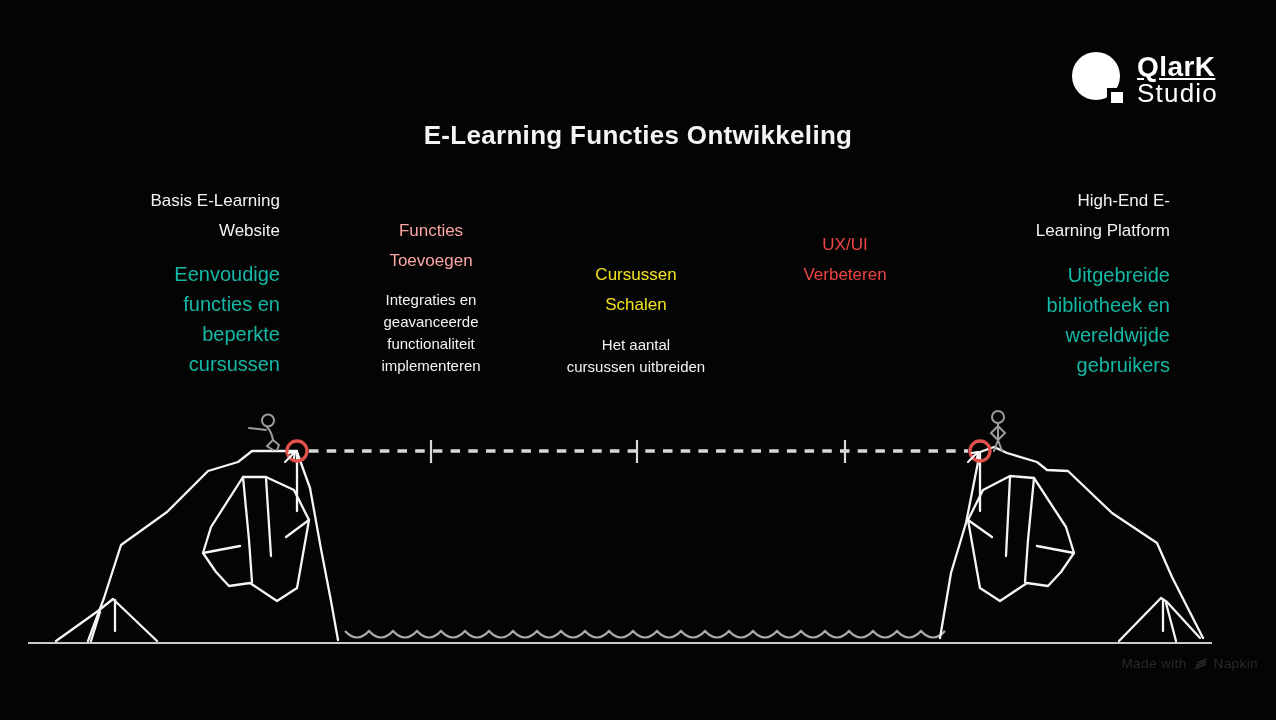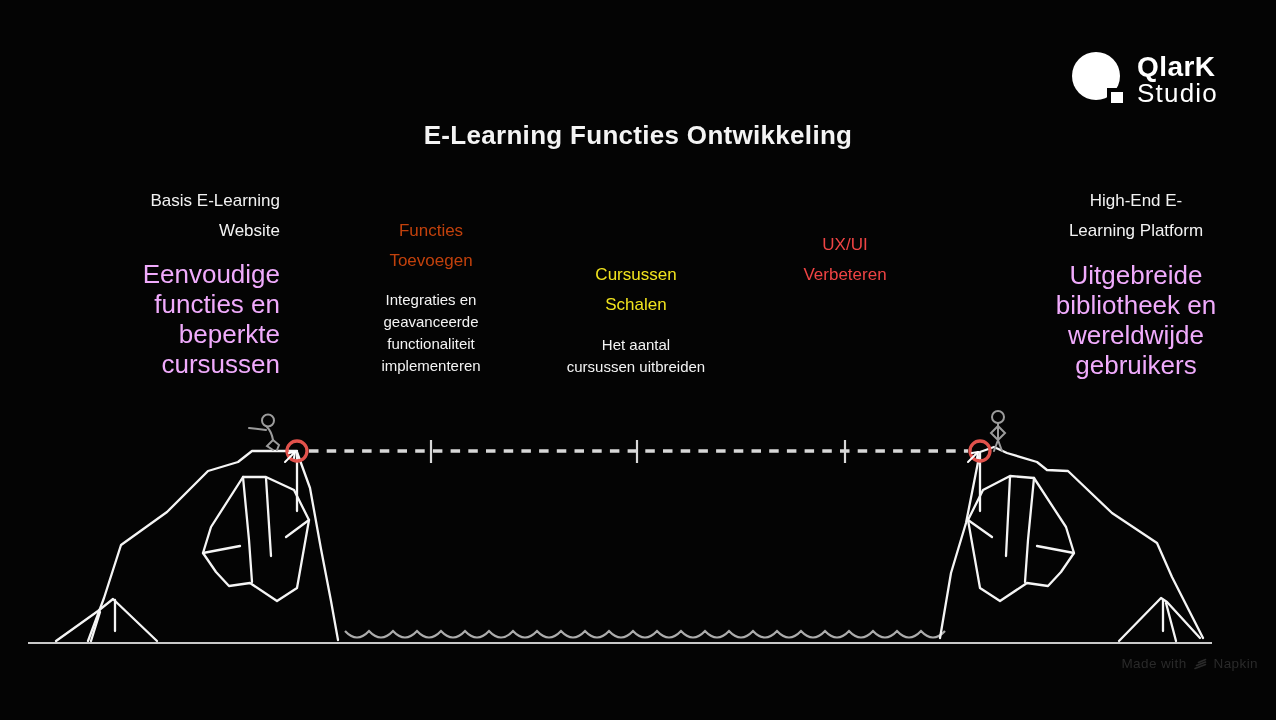--- a/index.html
+++ b/index.html
@@ -15,33 +15,33 @@
     position:absolute; top:120px; left:0; width:100%;
     text-align:center;
     font-size:26px; font-weight:700; letter-spacing:.3px;
     color:#f4f4f4;
   }
   .brand {
     position:absolute; top:50px; right:58px;
     display:flex; align-items:center; gap:10px;
   }
   .brand-text { display:flex; flex-direction:column; color:#fff; }
-  .brand-name { font-size:28px; font-weight:700; line-height:27px; letter-spacing:.4px; }
+  .brand-name { font-size:28px; font-weight:700; line-height:27px; letter-spacing:.4px;text-decoration:underline; }
   .brand-suffix { font-size:26px; font-weight:400; line-height:26px; letter-spacing:1.2px; }
 
   .stage { position:absolute; }
   .stage-title { font-size:17px; line-height:30px; white-space:pre-line; }
-  .stage-desc  { font-size:26px; line-height:30px; white-space:pre-line; color:#f0abfc; }
+  .stage-desc  { font-size:20px; line-height:30px; white-space:pre-line; color:#14b8a6; }
   .stage--mid .stage-desc { font-size:15px; line-height:22px; color:#f4f4f4; }
 
   #stage-0 { top:186px; left:20px;  width:260px; text-align:right; }
   #stage-1 { top:216px; left:346px; width:170px; text-align:center; }
   #stage-2 { top:260px; left:536px; width:200px; text-align:center; }
   #stage-3 { top:230px; left:760px; width:170px; text-align:center; }
-  #stage-4 { top:186px; left:1031px; width:210px; text-align:center; }
+  #stage-4 { top:186px; left:960px; width:210px; text-align:right; }
 
   #stage-0 .stage-desc { margin-top:13px; }
   #stage-1 .stage-desc { margin-top:13px; }
   #stage-2 .stage-desc { margin-top:14px; }
   #stage-3 .stage-desc { margin-top:18px; }
   #stage-4 .stage-desc { margin-top:14px; }
 
   .scene { position:absolute; left:0; top:0; width:1276px; height:720px; }
 
   .watermark {
@@ -144,21 +144,21 @@
 <div class="stage" id="stage-0">
   <div class="stage-title" style="color: rgb(242, 242, 242);">Basis E-Learning
 Website</div>
   <div class="stage-desc">Eenvoudige
 functies en
 beperkte
 cursussen</div>
 </div>
 
 <div class="stage stage--mid" id="stage-1">
-  <div class="stage-title" style="color: #c2410c;">Functies
+  <div class="stage-title" style="color: #fca5a5;">Functies
 Toevoegen</div>
   <div class="stage-desc">Integraties en
 geavanceerde
 functionaliteit
 implementeren</div>
 </div>
 
 <div class="stage stage--mid" id="stage-2">
   <div class="stage-title" style="color: rgb(242, 228, 30);">Cursussen
 Schalen</div>

